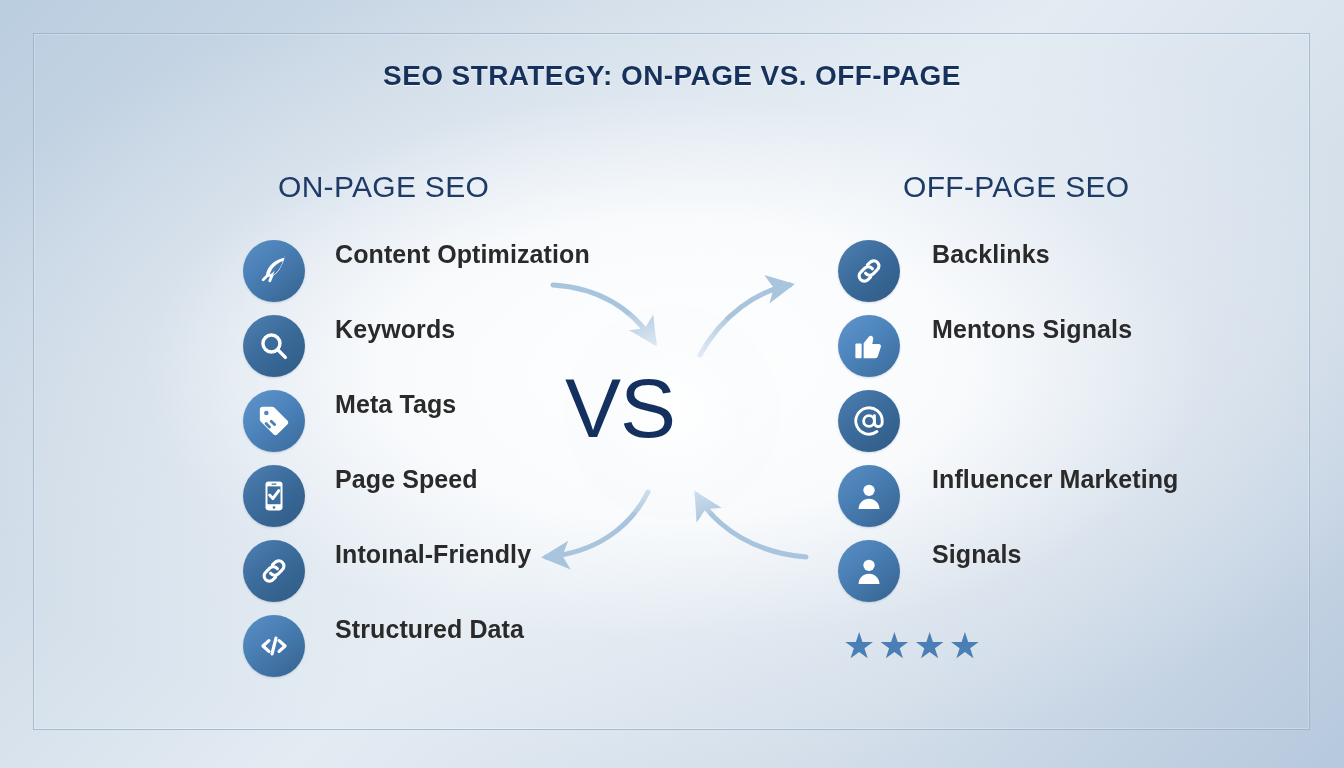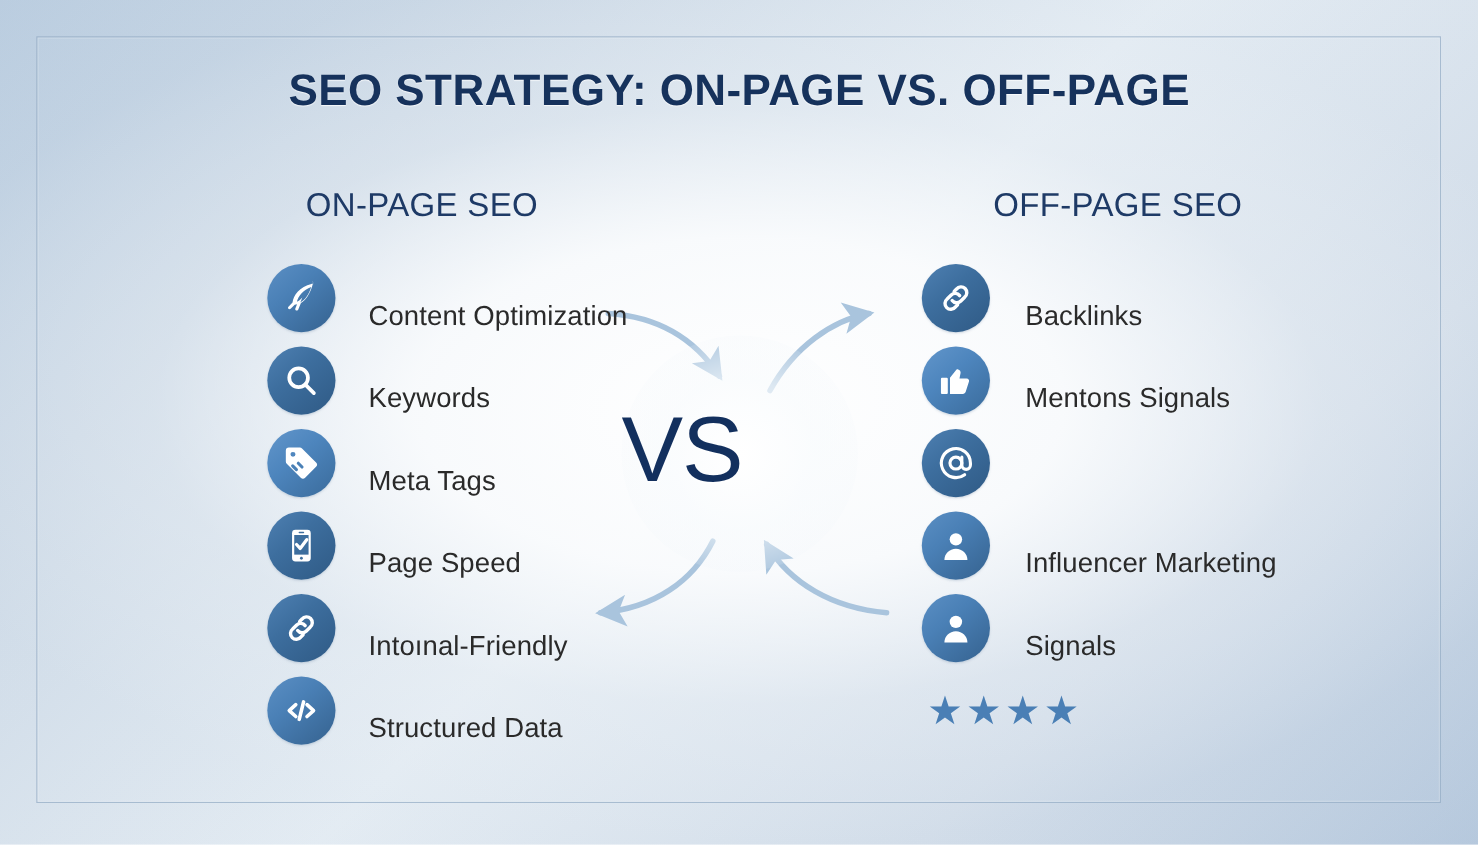--- a/index.html
+++ b/index.html
@@ -33,21 +33,21 @@
     box-shadow: 0 0 0 1px rgba(255,255,255,0.25) inset;
   }
 
   
   #title {
     position: absolute;
     left: 0;
     top: 60px;
     width: 1344px;
     text-align: center;
-    font-size: 40px;
+    font-size: 28px;
     font-weight: bold;
     letter-spacing: 0.4px;
     color: #16325c;
     text-shadow: 0 1px 1px rgba(255,255,255,0.8);
   }
 
   
   .col-heading {
     position: absolute;
     font-size: 30px;
@@ -64,21 +64,22 @@
     top: 240px;
   }
   #list-left  { left: 243px; }
   #list-right { left: 838px; }
 
   .item-row {
     position: relative;
     height: 62px;
     margin-bottom: 13px;
     display: flex;
-    align-items: flex-end;
+    align-items: flex-start;
+    font-weight: bold;
   }
 
   .icon-circle {
     width: 62px;
     height: 62px;
     min-width: 62px;
     border-radius: 50%;
     display: flex;
     align-items: center;
     justify-content: center;

